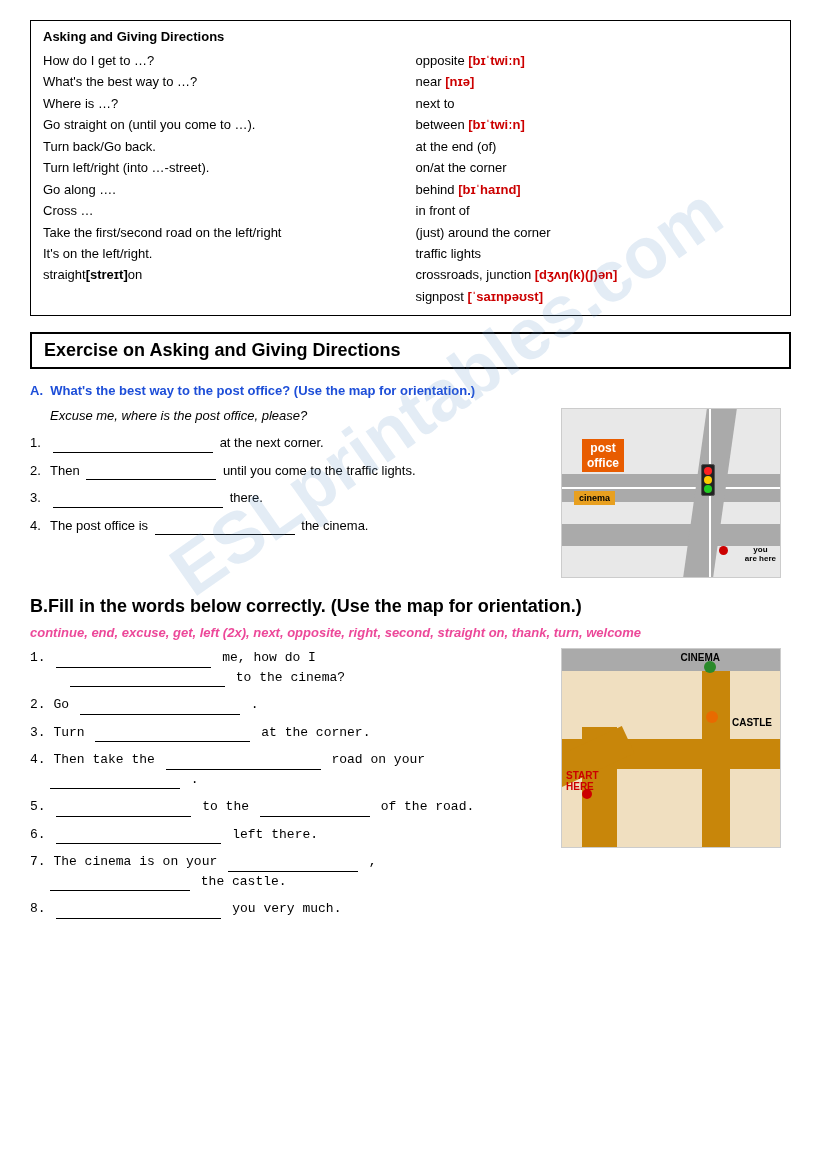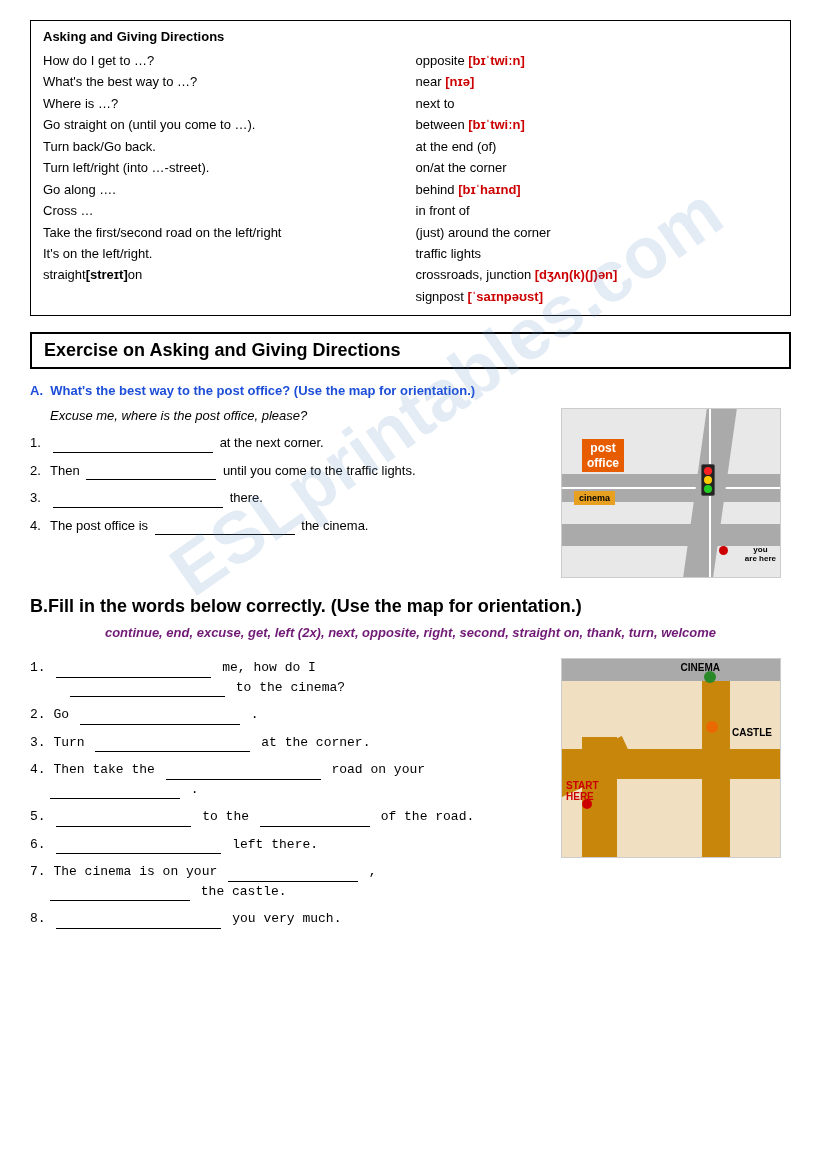--- a/index.html
+++ b/index.html
@@ -131,26 +131,25 @@
       overflow: hidden;
     }
 
     
     .part-b-title {
       font-size: 18px;
       font-weight: bold;
       margin-bottom: 6px;
     }
     .word-list {
-      color: #701a75;
+      color: #ec4899;
       font-style: italic;
       font-weight: bold;
-      margin-bottom: 14px;
+      margin-bottom: 4px;
       line-height: 1.6;
-      text-align: center;
     }
     .part-b-content {
       display: flex;
       gap: 10px;
     }
     .part-b-left {
       flex: 1;
       font-family: Liberation Mono, monospace;
     }
     .part-b-right {

